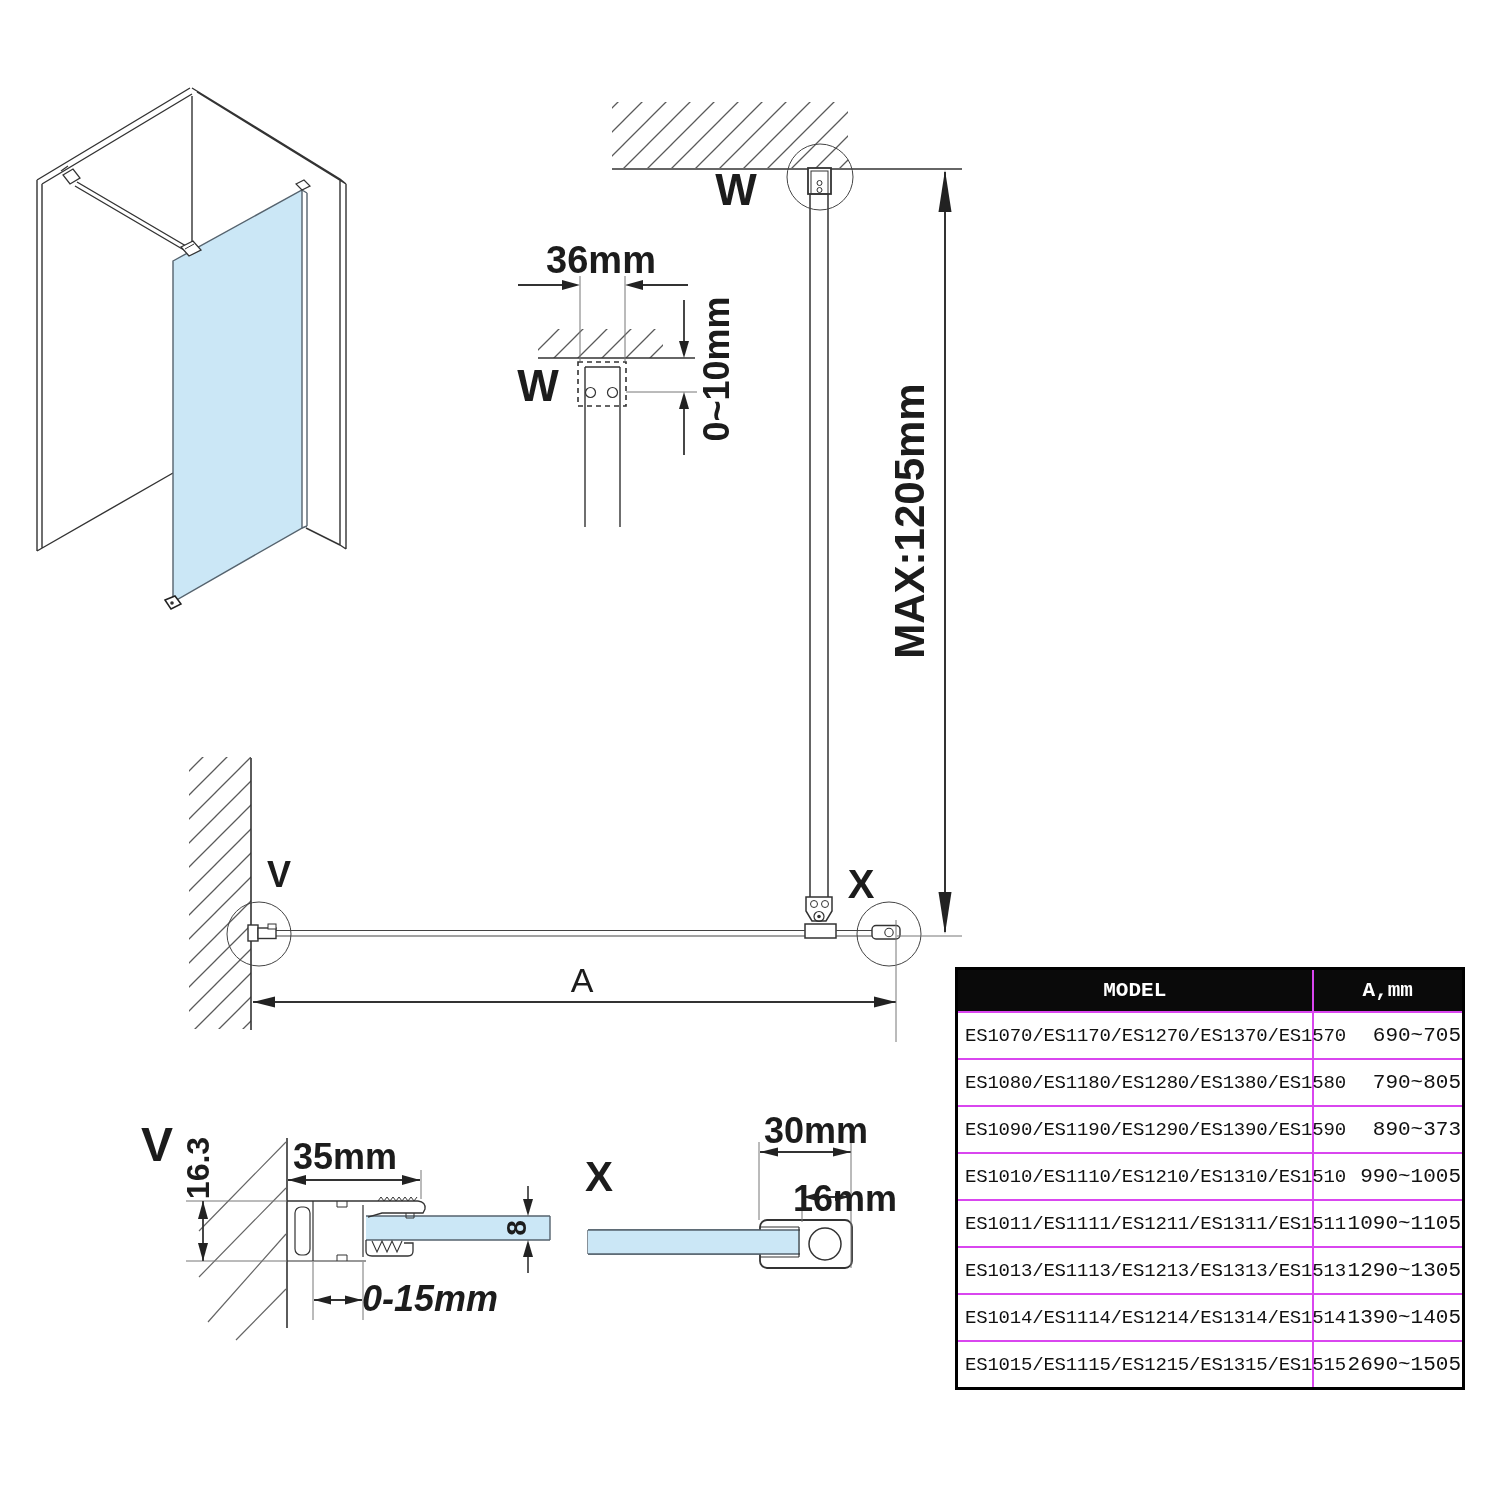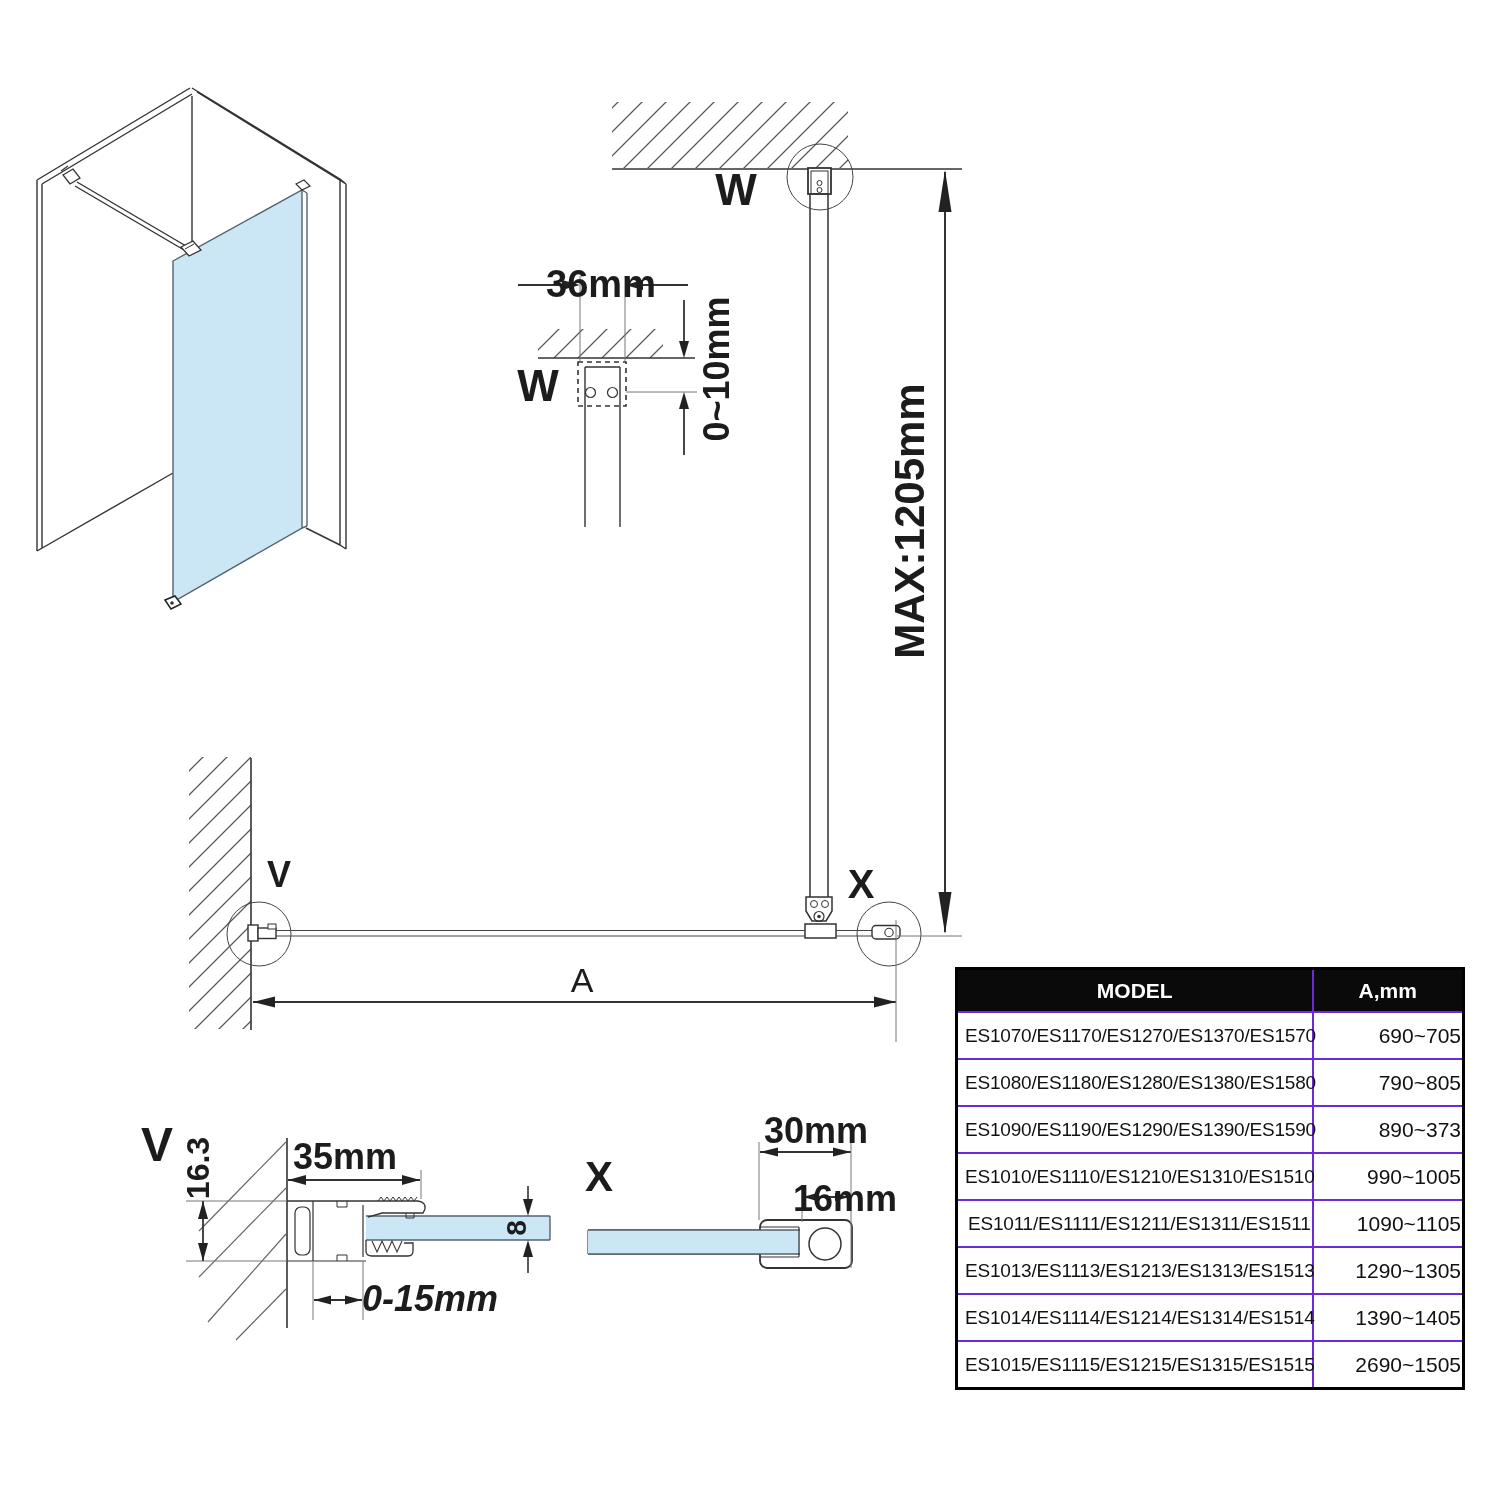--- a/index.html
+++ b/index.html
@@ -5,21 +5,21 @@
   html,body{margin:0;padding:0;background:#fff;}
   #stage{position:relative;width:1500px;height:1500px;background:#fff;overflow:hidden;
          font-family:"Liberation Sans",sans-serif;}
   #lineart{position:absolute;left:0;top:0;}
   .lbl{position:absolute;font-weight:bold;color:#1c1c1c;white-space:nowrap;
        transform:translate(-50%,-50%);line-height:1;}
   .lbl.rot{transform:translate(-50%,-50%) rotate(-90deg);}
   
   #spec-table{position:absolute;left:955px;top:967px;width:507px;border-collapse:collapse;
               table-layout:fixed;}
-  #spec-table th,#spec-table td{border:2px solid #6d28d9;}
+  #spec-table th,#spec-table td{border:2px solid #d946ef;font-family:Liberation Mono, monospace;}
   #spec-table{border:3px solid #000;}
   #spec-table th{background:#0a0a0a;color:#fff;font-size:21px;font-weight:bold;height:39px;}
   #spec-table td.model{font-size:19px;color:#111;padding-left:7px;height:43px;
                        letter-spacing:-0.2px;text-align:right;}
   #spec-table td.aval{font-size:21px;color:#111;text-align:right;}
   col.c-model{width:356px;} col.c-a{width:151px;}
 </style>
 </head>
 <body>
 
@@ -215,21 +215,21 @@
 </svg>
 
 <div class="lbl" style="left:736px;top:190px;font-size:44px;">W</div>
 <div class="lbl" style="left:538px;top:386px;font-size:44px;">W</div>
 <div class="lbl" style="left:279px;top:875px;font-size:36px;">V</div>
 <div class="lbl" style="left:157px;top:1145px;font-size:48px;">V</div>
 <div class="lbl" style="left:861px;top:884px;font-size:40px;">X</div>
 <div class="lbl" style="left:599px;top:1177px;font-size:42px;">X</div>
 <div class="lbl" style="left:582px;top:980px;font-size:34px;font-weight:normal;">A</div>
 
-<div class="lbl" style="left:601px;top:260px;font-size:38px;margin-top:24px;">36mm</div>
+<div class="lbl" style="left:601px;top:260px;font-size:38px;">36mm</div>
 <div class="lbl rot" style="left:717px;top:369px;font-size:36px;">0~10mm</div>
 <div class="lbl rot" style="left:910px;top:521px;font-size:42px;">MAX:1205mm</div>
 <div class="lbl rot" style="left:198px;top:1168px;font-size:32px;">16.3</div>
 <div class="lbl" style="left:345px;top:1157px;font-size:36px;text-align:right;">35mm</div>
 <div class="lbl rot" style="left:517px;top:1228px;font-size:28px;">8</div>
 <div class="lbl" style="left:430px;top:1299px;font-size:36px;font-style:italic;">0-15mm</div>
 <div class="lbl" style="left:802px;top:1131px;font-size:36px;margin-left:14px;">30mm</div>
 <div class="lbl" style="left:845px;top:1199px;font-size:36px;">16mm</div>
 
 <table id="spec-table">

